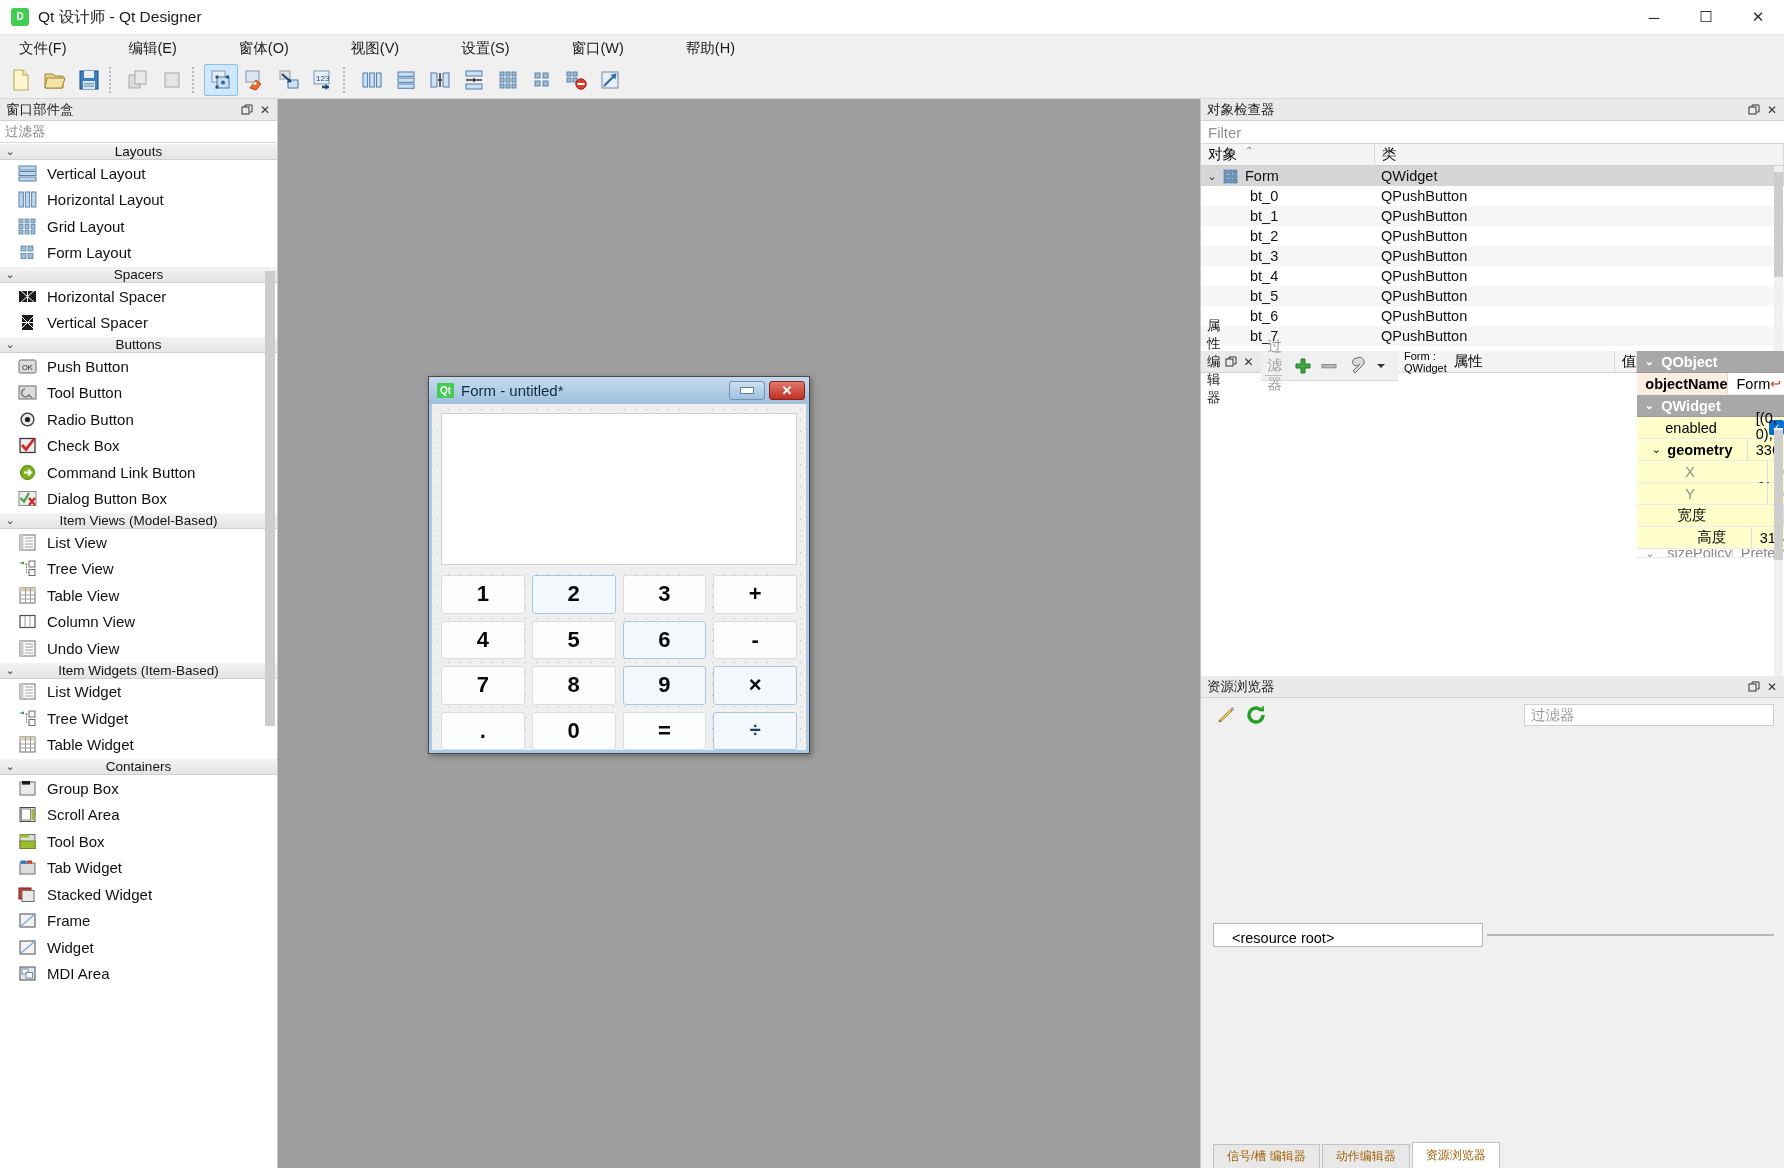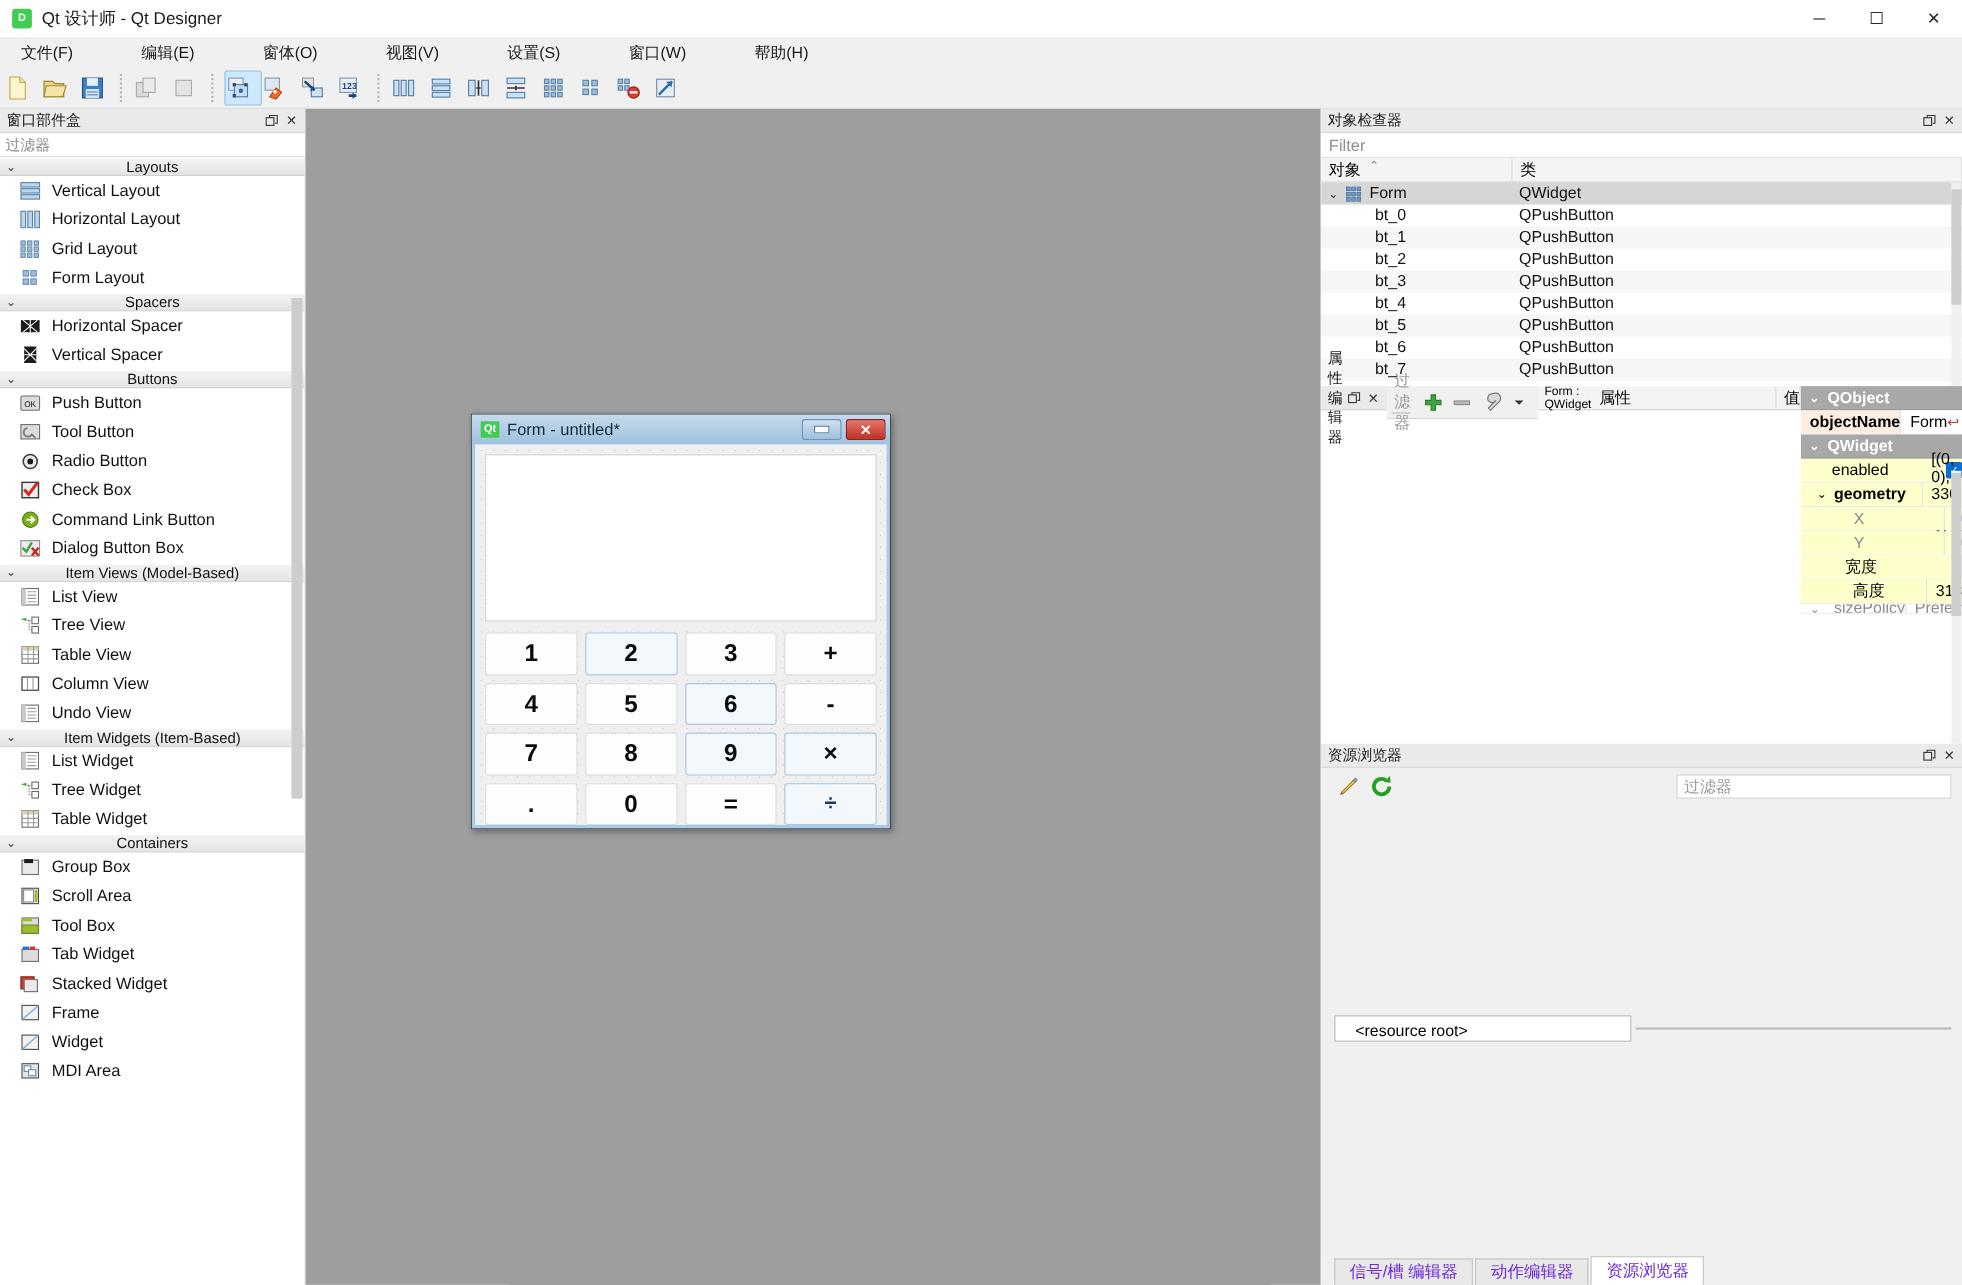--- a/index.html
+++ b/index.html
@@ -32,21 +32,21 @@
 
   
   .menubar { height:26px; background:#f0f0f0; display:flex; align-items:center; padding-left:8px; flex:0 0 26px;gap:40px; }
   .menubar .mi { padding:3px 11px; font-size:14.5px; color:#1b1b1b; }
 
   
   .toolbar { height:38px; background:#f0f0f0; display:flex; align-items:center; padding-left:4px; flex:0 0 38px;
              border-bottom:1px solid #d9d9d9; }
   .tgroup { display:flex; align-items:center; }
   .tsep { width:9px; height:26px; margin:0 3px; border-left:2px dotted #b9b9b9; }
-  .tbtn { width:34px; height:32px; display:flex; align-items:center; border-radius:2px;font-weight:bold; }
+  .tbtn { width:34px; height:32px; display:flex; align-items:center; justify-content:center; border-radius:2px; }
   .tbtn.active { background:#cde8ff; border:1px solid #8cc0e8; }
   .tbtn svg { display:block; }
 
   
   .body { flex:1; display:flex; min-height:0; }
 
   
   .leftdock { width:278px; background:#fff; display:flex; flex-direction:column;
               border-right:1px solid #c6c6c6; position:relative; }
   .dockhdr { height:22px; background:#eaeaea; display:flex; align-items:center;
@@ -150,22 +150,22 @@
 
   .rb { flex:1; display:flex; flex-direction:column; background:#f0f0f0; min-height:0; }
   .rb-tools { height:34px; display:flex; align-items:center; padding-left:10px; flex:0 0 34px; background:#f0f0f0;}
   .rb-tools .rbi { width:30px;height:28px;display:flex;align-items:center;justify-content:center; }
   .rb-filter { margin-left:auto; width:250px; height:22px; background:#fff; border:1px solid #cfcfcf;
                display:flex; align-items:center; padding-left:6px; color:#9a9a9a; font-size:14.5px; margin-right:10px;}
   .rb-panes { flex:1; display:flex; padding:0 10px 0 12px; gap:4px; min-height:0;align-items:center; }
   .rb-left { width:270px; background:#fff; border:1px solid #b7b7b7; padding:6px 0 0 18px; font-size:14.5px; }
   .rb-right { flex:1; background:#fff; border:1px solid #b7b7b7; }
   .rb-tabs { height:30px; display:flex; align-items:flex-end; padding-left:12px; flex:0 0 30px; background:#f0f0f0;}
-  .rb-tab { height:24px; padding:0 13px; display:flex; align-items:center; font-size:15px;
-            background:#e8e8e8; border:1px solid #c2c2c2; border-bottom:none; margin-right:2px; color:#6d28d9;}
+  .rb-tab { height:24px; padding:0 13px; display:flex; align-items:center; font-size:12px;
+            background:#e8e8e8; border:1px solid #c2c2c2; border-bottom:none; margin-right:2px; color:#a16207;}
   .rb-tab.active { background:#fff; height:26px; }
 </style>
 </head>
 <body>
 
 <div class="app">
 
   <div class="titlebar">
     <div class="app-icon">D</div>
     <div class="title">Qt 设计师 - Qt Designer</div>
@@ -935,21 +935,21 @@
               </div>
           </div>
 
           <div class="prow yellow">
             <div class="pk" style="padding-left:40px">
                 <span>宽度</span>
               </div>
           </div>
 
           <div class="prow yellow">
-            <div class="pk" style="padding-left:47px">
+            <div class="pk" style="padding-left:60px">
                 <span>高度</span>
               </div>
             <div class="pv">
                 <span>313</span>
               </div>
           </div>
 
           <div class="prow" style="height:9px;overflow:hidden;color:#8a8a8a;">
             <div class="pk">
                 <span class="chev" style="width:22px;font-size:11px;">⌄</span>

